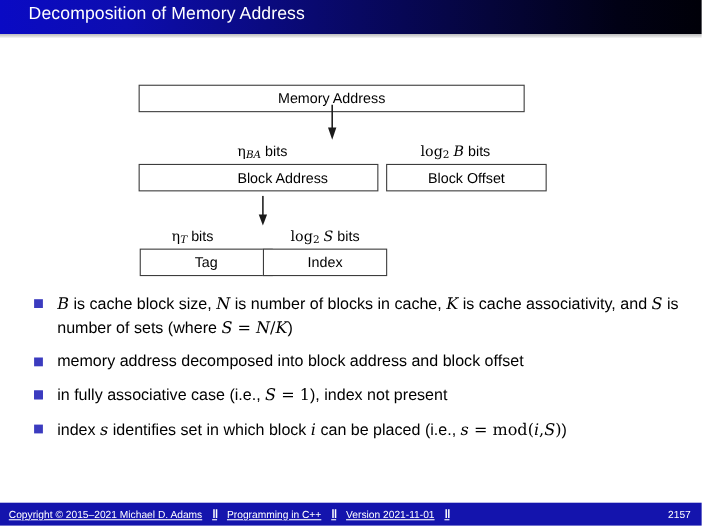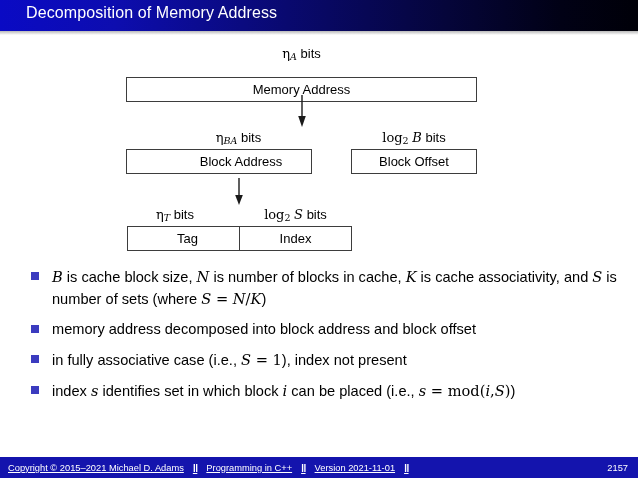--- a/index.html
+++ b/index.html
@@ -165,44 +165,41 @@
 </head>
 <body>
 
 <div id="title-bar">
   <div id="title-text">Decomposition of Memory Address</div>
 </div>
 <div id="title-shadow"></div>
 
 <div id="diagram">
 
-  <div class="caption" style="left:126px; top:6px; width:351px;">
-    <span class="eta">η</span><span class="sub">A</span>&nbsp;bits
-  </div>
 
   <div class="fieldbox" style="left:126px; top:25px; width:351px; height:25px;margin-top:12px;">
     <span>Memory Address</span>
   </div>
 
   <svg class="arrow-svg" style="left:294px; top:55px;" width="16" height="33" viewBox="0 0 16 33">
     <line x1="8" y1="0" x2="8" y2="24" stroke="#1a1a1a" stroke-width="1.4"></line>
     <polygon points="8,32 4.2,21 11.8,21" fill="#1a1a1a"></polygon>
   </svg>
 
   <div class="caption" style="left:126px; top:90px; width:225px;">
     <span class="eta">η</span><span class="sub">BA</span>&nbsp;bits
   </div>
   <div class="caption" style="left:351px; top:90px; width:126px;">
     <span class="logfn">log</span><span class="logsub">2</span>&nbsp;<span class="mathvar">B</span>&nbsp;bits
   </div>
 
-  <div class="fieldbox" style="left:126px; top:109px; width:186px; height:25px;padding-left:44px;">
+  <div class="fieldbox" style="left:126px; top:109px; width:218px; height:25px;padding-left:44px;">
     <span>Block Address</span>
   </div>
-  <div class="fieldbox" style="left:351px; top:109px; width:126px; height:25px;">
+  <div class="fieldbox" style="left:351px; top:109px; width:146px; height:25px;">
     <span>Block Offset</span>
   </div>
 
   <svg class="arrow-svg" style="left:231px; top:138px;" width="16" height="28" viewBox="0 0 16 28">
     <line x1="8" y1="0" x2="8" y2="20" stroke="#1a1a1a" stroke-width="1.4"></line>
     <polygon points="8,27 4.2,17 11.8,17" fill="#1a1a1a"></polygon>
   </svg>
 
   <div class="caption" style="left:119px; top:167px; width:112px;">
     <span class="eta">η</span><span class="sub">T</span>&nbsp;bits

